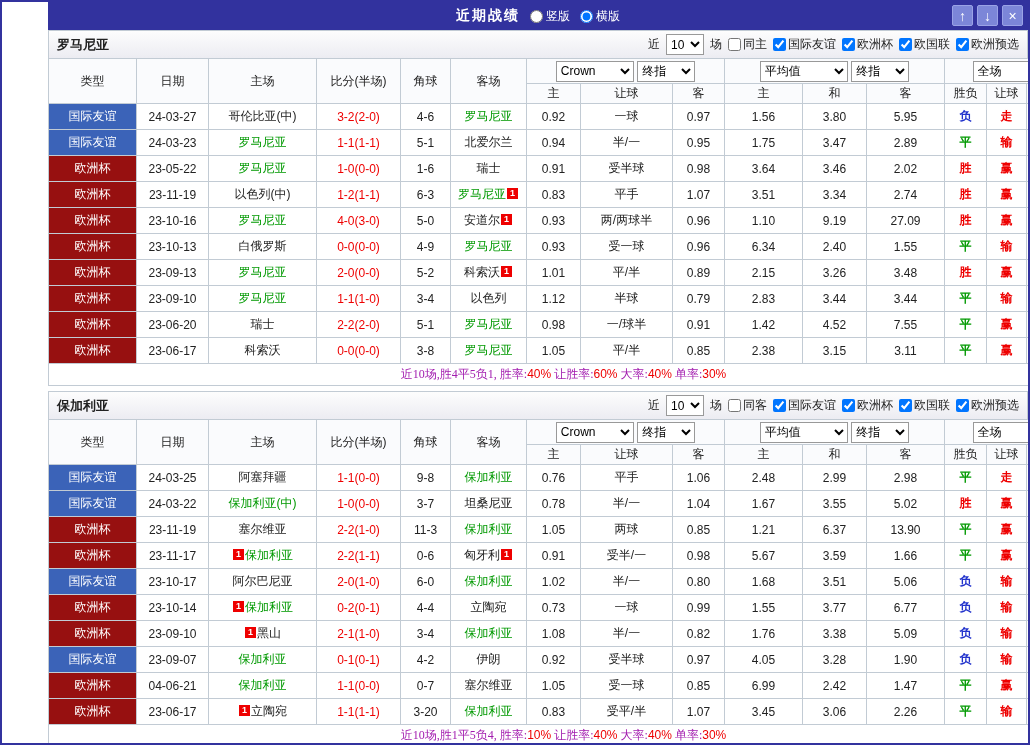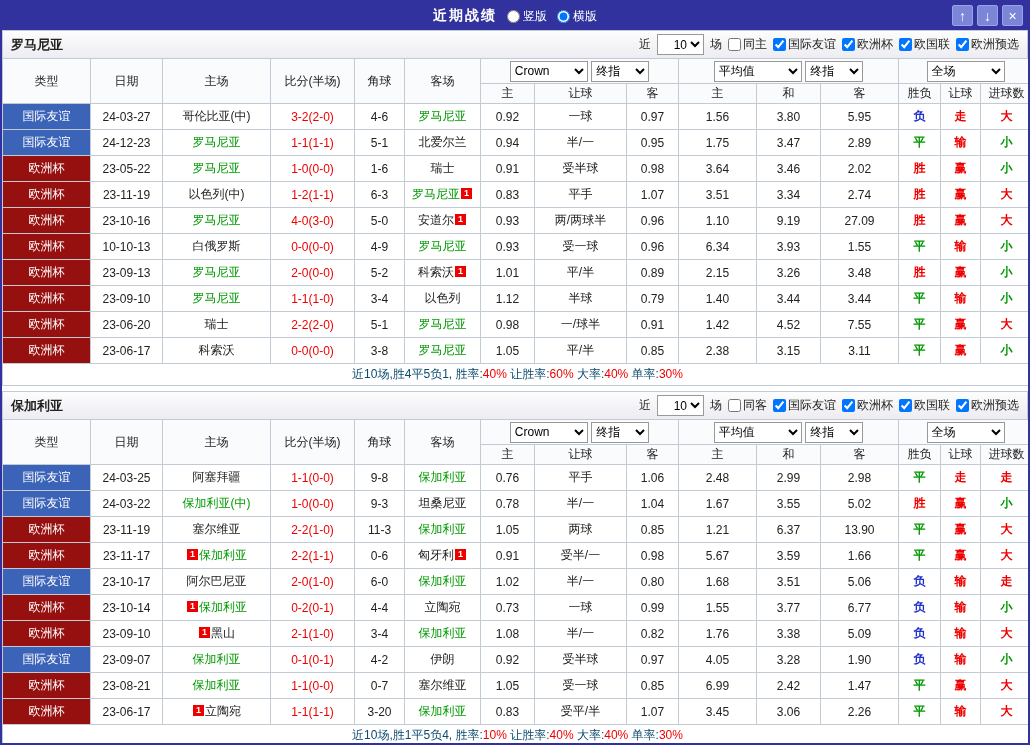--- a/index.html
+++ b/index.html
@@ -1,21 +1,21 @@
 <!DOCTYPE html>
 <html><head>
 <meta charset="utf-8">
 <style>
   * { box-sizing: border-box; }
   html,body { margin:0; padding:0; }
   body {
     font-family: "Liberation Sans", "DejaVu Sans", sans-serif;
     font-size: 12px; color:#222; background:#fff;
   }
-  .wrap { width:1030px; height:745px; border:2px solid #32329E; background:#fff; overflow:hidden; }
+  .wrap { width:1030px; height:745px; border:2px solid #32329E; background:#fff; overflow:hidden;padding-left:46px; }
   
   .topbar { height:28px; background:#32329E; color:#fff; display:flex; align-items:center; position:relative; }
   .topbar-center { flex:1; display:flex; justify-content:center; align-items:center; gap:10px; }
   .title { font-size:14px; font-weight:bold; letter-spacing:2px; }
   .radio-label { display:inline-flex; align-items:center; gap:3px; color:#fff; cursor:pointer; }
   input[type=radio], input[type=checkbox] { margin:0; width:13px; height:13px; }
   .topbar-buttons { position:absolute; right:5px; top:3px; display:flex; gap:4px; }
   .tb-btn { width:21px; height:21px; background:#7C86D8; border:1px solid #9AA2E6; color:#fff;
             display:flex; align-items:center; justify-content:center; font-size:14px; line-height:1;
             cursor:pointer; border-radius:2px; }
@@ -29,34 +29,34 @@
   
   table { width:100%; border-collapse:collapse; table-layout:fixed; }
   th, td { border:1px solid #C2CBD4; text-align:center; padding:0 2px; overflow:hidden;
            white-space:nowrap; font-weight:normal; }
   thead th { background:#FAFBFD; }
   thead tr.h1 th { height:25px; }
   thead tr.h2 th { height:20px; }
   tbody td { height:26px; }
   tfoot td { height:22px; }
   select { font-size:12px; height:21px; border:1px solid #999; background:#fff; }
-  .sel-count { width:47px;text-align:right; }
+  .sel-count { width:38px; }
   .sel-provider { width:78px; }
   .sel-stage { width:58px; }
   .sel-avg { width:88px; }
   .sel-scope { width:78px; }
   
   .type-friendly { background:#3B63B8; color:#fff; }
   .type-euro { background:#971010; color:#fff; }
   .score { color:#EE0000;margin-top:48px; }
   .hl { color:#009900; }
   .c-red { color:#EE0000; }
   .c-green { color:#009900; }
   .c-blue { color:#2233CC; }
-  .c-dark { color:#0c4a6e; }
+  .c-dark { color:#a21caf;font-family:Liberation Serif, serif; }
   .res { font-weight:bold; }
   .card { display:inline-block; min-width:11px; height:11px; line-height:11px; background:#EE0000;
           color:#fff; font-size:9px; font-weight:bold; text-align:center; vertical-align:2px; margin:0 1px; }
 </style>
 </head>
 <body>
 
 <div class="wrap">
 
   <div class="topbar">
@@ -182,21 +182,21 @@
             <td>0.97</td>
             <td>1.56</td>
             <td>3.80</td>
             <td>5.95</td>
             <td class="c-blue res">负</td>
             <td class="c-red res">走</td>
             <td class="c-red res">大</td>
           </tr>
           <tr>
             <td class="type-friendly">国际友谊</td>
-            <td>24-12-23</td>
+            <td>24-03-23</td>
             <td><span class="hl">罗马尼亚</span></td>
             <td class="score">1-1(1-1)</td>
             <td>5-1</td>
             <td><span>北爱尔兰</span></td>
             <td>0.94</td>
             <td>半/一</td>
             <td>0.95</td>
             <td>1.75</td>
             <td>3.47</td>
             <td>2.89</td>
@@ -250,30 +250,30 @@
             <td>0.96</td>
             <td>1.10</td>
             <td>9.19</td>
             <td>27.09</td>
             <td class="c-red res">胜</td>
             <td class="c-red res">赢</td>
             <td class="c-red res">大</td>
           </tr>
           <tr>
             <td class="type-euro">欧洲杯</td>
-            <td>10-10-13</td>
+            <td>23-10-13</td>
             <td><span>白俄罗斯</span></td>
             <td class="score">0-0(0-0)</td>
             <td>4-9</td>
             <td><span class="hl">罗马尼亚</span></td>
             <td>0.93</td>
             <td>受一球</td>
             <td>0.96</td>
             <td>6.34</td>
-            <td>3.93</td>
+            <td>2.40</td>
             <td>1.55</td>
             <td class="c-green res">平</td>
             <td class="c-red res">输</td>
             <td class="c-green res">小</td>
           </tr>
           <tr>
             <td class="type-euro">欧洲杯</td>
             <td>23-09-13</td>
             <td><span class="hl">罗马尼亚</span></td>
             <td class="score">2-0(0-0)</td>
@@ -292,21 +292,21 @@
           <tr>
             <td class="type-euro">欧洲杯</td>
             <td>23-09-10</td>
             <td><span class="hl">罗马尼亚</span></td>
             <td class="score">1-1(1-0)</td>
             <td>3-4</td>
             <td><span>以色列</span></td>
             <td>1.12</td>
             <td>半球</td>
             <td>0.79</td>
-            <td>1.40</td>
+            <td>2.83</td>
             <td>3.44</td>
             <td>3.44</td>
             <td class="c-green res">平</td>
             <td class="c-red res">输</td>
             <td class="c-green res">小</td>
           </tr>
           <tr>
             <td class="type-euro">欧洲杯</td>
             <td>23-06-20</td>
             <td><span>瑞士</span></td>
@@ -456,21 +456,21 @@
             <td>2.98</td>
             <td class="c-green res">平</td>
             <td class="c-red res">走</td>
             <td class="c-red res">走</td>
           </tr>
           <tr>
             <td class="type-friendly">国际友谊</td>
             <td>24-03-22</td>
             <td><span class="hl">保加利亚(中)</span></td>
             <td class="score">1-0(0-0)</td>
-            <td>9-3</td>
+            <td>3-7</td>
             <td><span>坦桑尼亚</span></td>
             <td>0.78</td>
             <td>半/一</td>
             <td>1.04</td>
             <td>1.67</td>
             <td>3.55</td>
             <td>5.02</td>
             <td class="c-red res">胜</td>
             <td class="c-red res">赢</td>
             <td class="c-green res">小</td>
@@ -572,21 +572,21 @@
             <td>0.97</td>
             <td>4.05</td>
             <td>3.28</td>
             <td>1.90</td>
             <td class="c-blue res">负</td>
             <td class="c-red res">输</td>
             <td class="c-green res">小</td>
           </tr>
           <tr>
             <td class="type-euro">欧洲杯</td>
-            <td>23-08-21</td>
+            <td>04-06-21</td>
             <td><span class="hl">保加利亚</span></td>
             <td class="score">1-1(0-0)</td>
             <td>0-7</td>
             <td><span>塞尔维亚</span></td>
             <td>1.05</td>
             <td>受一球</td>
             <td>0.85</td>
             <td>6.99</td>
             <td>2.42</td>
             <td>1.47</td>

